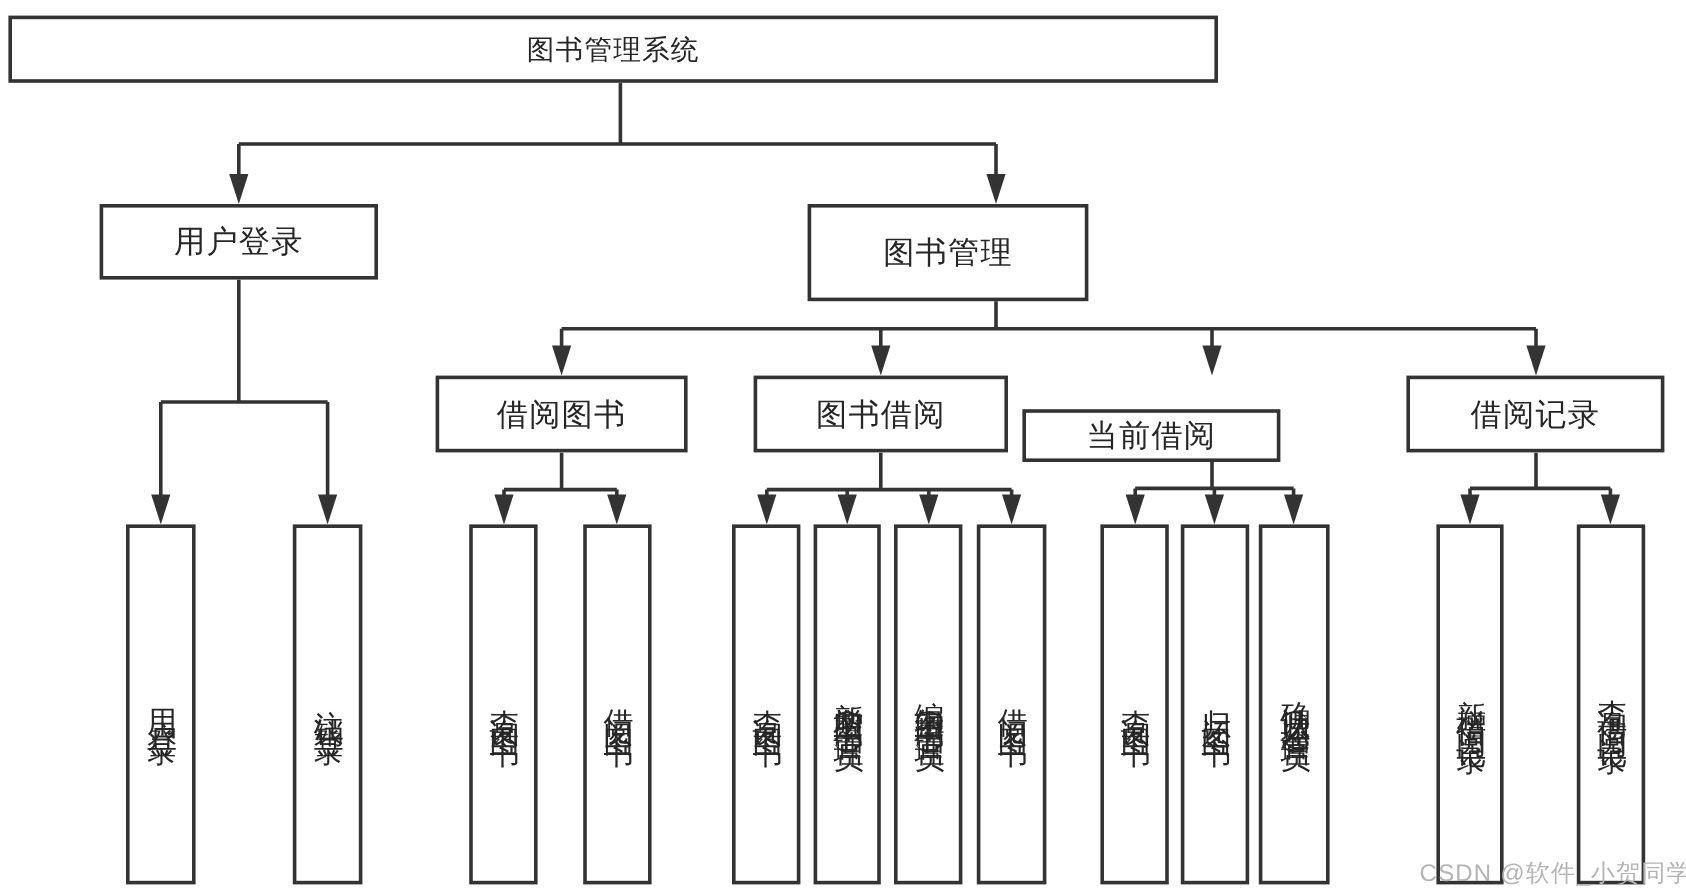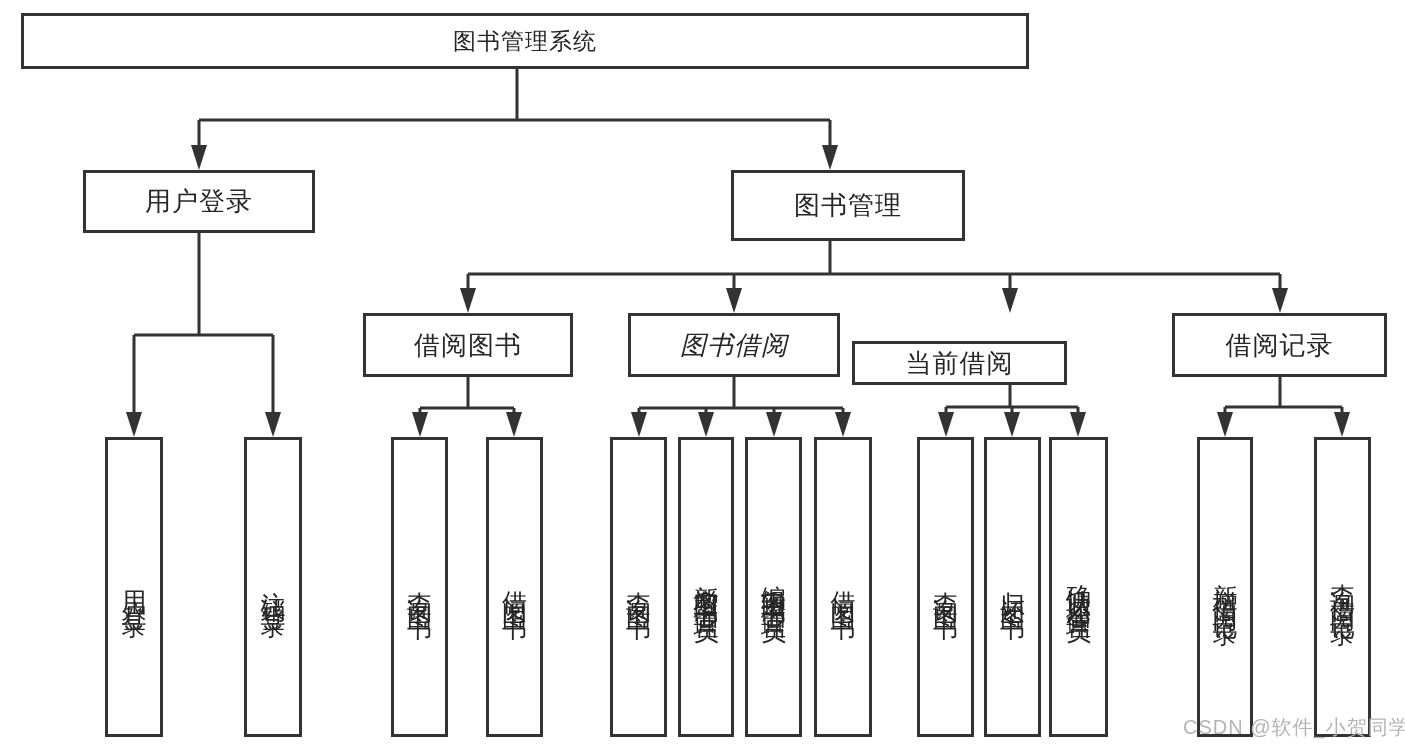--- a/index.html
+++ b/index.html
@@ -88,35 +88,35 @@
       <polygon points="766,412 782,412 774,437"></polygon>
       <polygon points="835,412 851,412 843,437"></polygon>
       <polygon points="938,412 954,412 946,437"></polygon>
       <polygon points="1004,412 1020,412 1012,437"></polygon>
       <polygon points="1070,412 1086,412 1078,437"></polygon>
       <polygon points="1217,412 1233,412 1225,437"></polygon>
       <polygon points="1334,412 1350,412 1342,437"></polygon>
     </g>
   </svg>
 
-  <div class="hbox root" style="left:21px;top:13px;width:1008px;height:56px;">
+  <div class="hbox root" style="left:7px;top:13px;width:1008px;height:56px;">
     <span class="lbl">图书管理系统</span>
   </div>
 
   <div class="hbox" style="left:83px;top:170px;width:232px;height:63px;">
     <span class="lbl">用户登录</span>
   </div>
-  <div class="hbox" style="left:731px;top:170px;width:234px;height:71px;font-family:Liberation Serif, serif;">
+  <div class="hbox" style="left:673px;top:170px;width:234px;height:81px;font-family:Liberation Serif, serif;">
     <span class="lbl">图书管理</span>
   </div>
 
   <div class="hbox" style="left:363px;top:313px;width:210px;height:64px;">
     <span class="lbl">借阅图书</span>
   </div>
-  <div class="hbox" style="left:628px;top:313px;width:212px;height:64px;font-style:italic;">
+  <div class="hbox" style="left:628px;top:313px;width:212px;height:64px;">
     <span class="lbl">图书借阅</span>
   </div>
   <div class="hbox" style="left:852px;top:313px;width:215px;height:44px;margin-top:28px;">
     <span class="lbl">当前借阅</span>
   </div>
   <div class="hbox" style="left:1172px;top:313px;width:215px;height:64px;">
     <span class="lbl">借阅记录</span>
   </div>
 
   <div class="vbox" style="left:105px;width:58px;">

